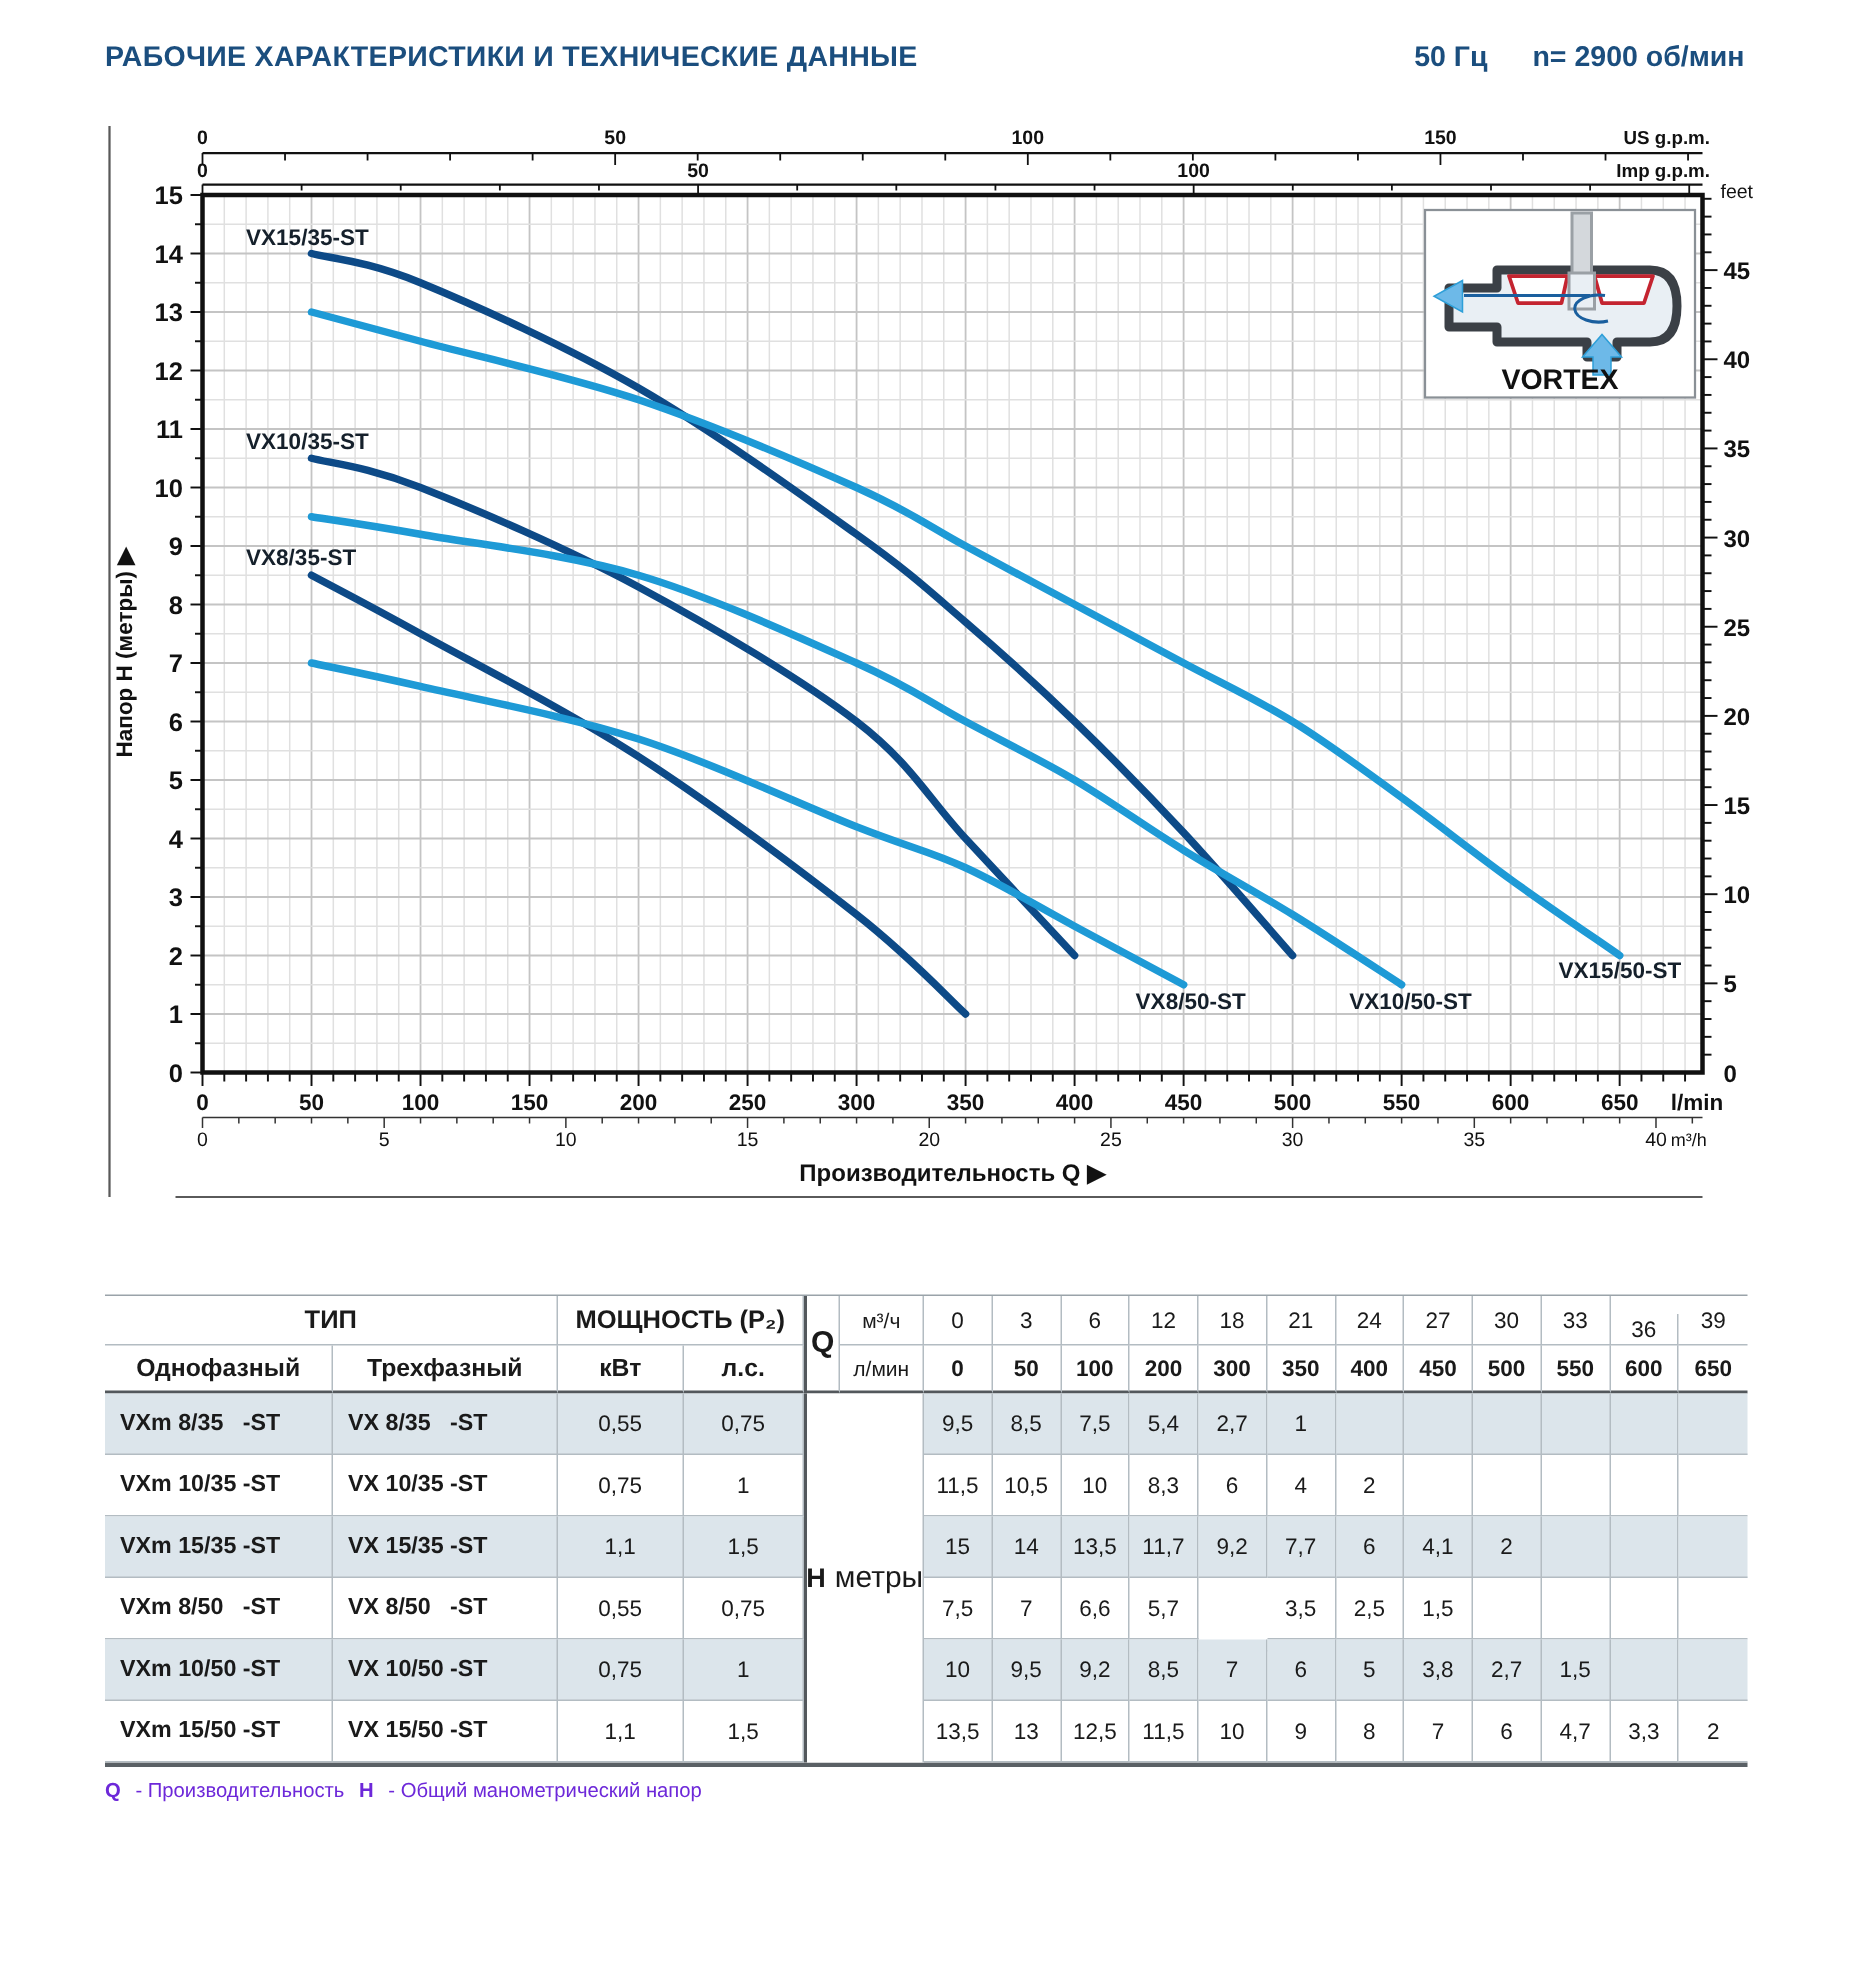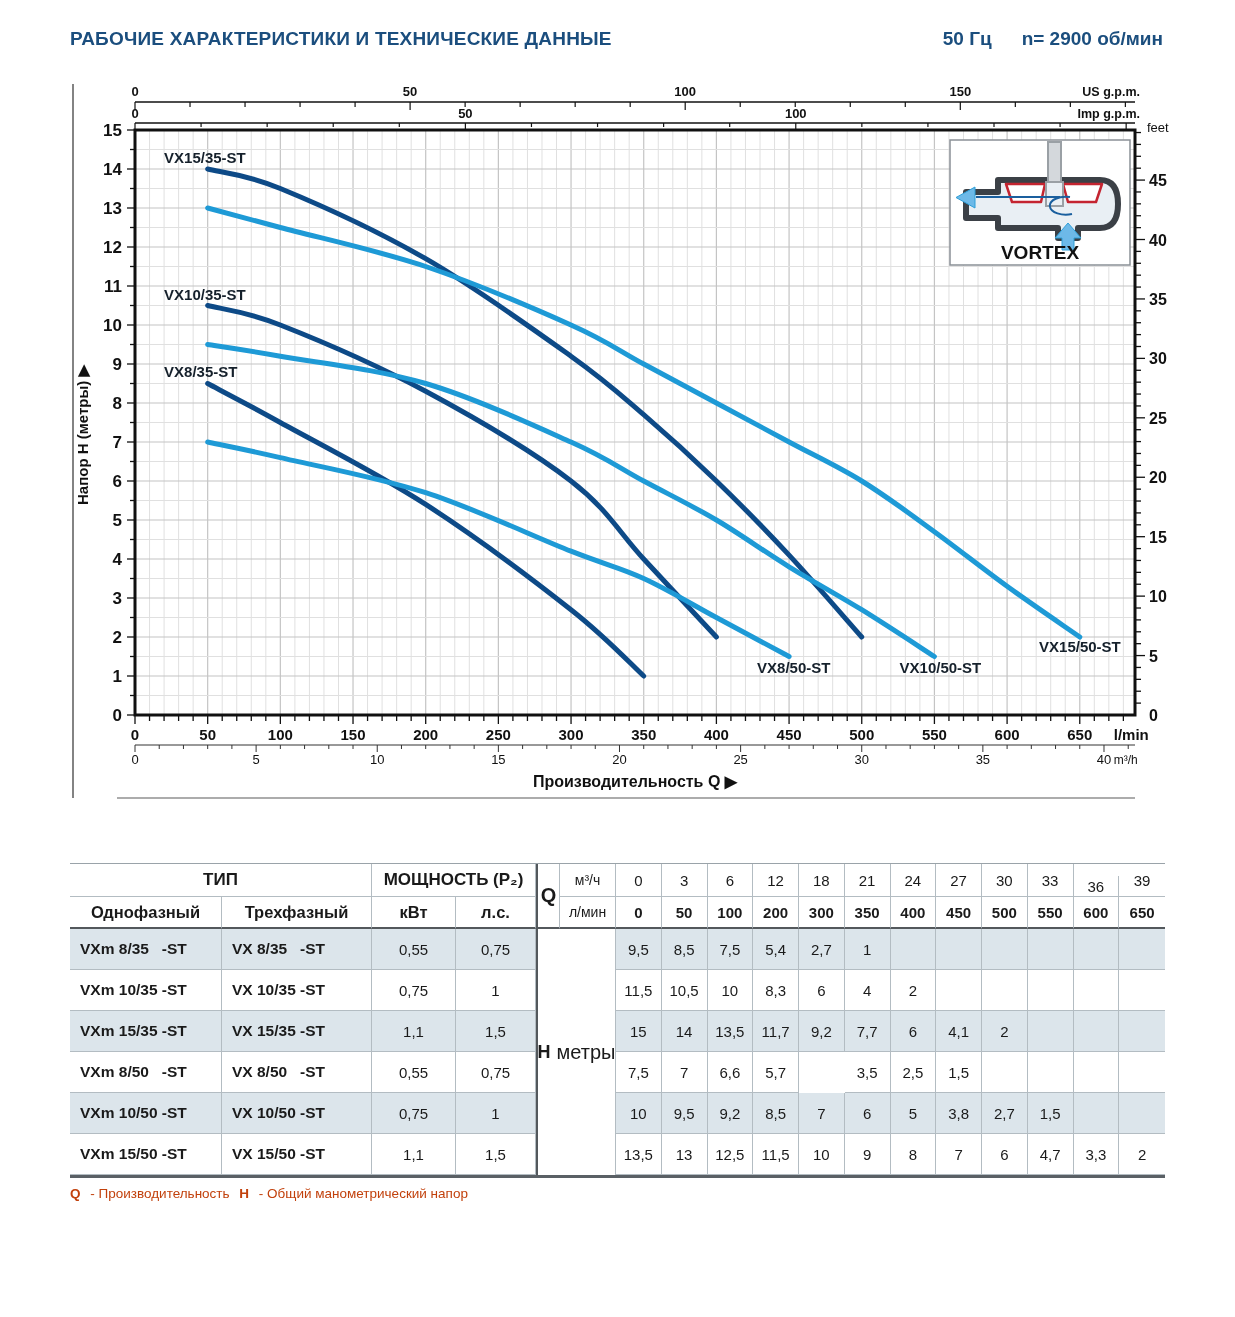--- a/index.html
+++ b/index.html
@@ -31,21 +31,21 @@
   .bold{font-weight:bold;}
   .type{justify-content:flex-start;padding-left:10px;font-weight:bold;font-size:15.5px;}
   .val{font-size:15px;}
   .shade{background:#dce5eb;}
   .hspan{display:flex;align-items:center;justify-content:center;gap:6px;background:#fff;
          box-sizing:border-box;border-left:2px solid #53585c;border-right:1px solid #b3bcc2;}
   .hspan .hl{font-weight:bold;font-size:18px;}
   .hspan .hu{font-size:20px;}
   
   .footnote{position:absolute;left:70px;top:1186px;width:1095px;display:flex;
-            justify-content:space-between;font-size:13.5px;color:#c2410c;}
+            justify-content:space-between;font-size:13.5px;color:#6d28d9;}
   .footnote b{font-weight:bold;}
   .fn-left span{margin-right:6px;}
 </style>
 </head>
 <body>
 
 <div class="page">
 
   <div class="titlebar">
     <div class="title">РАБОЧИЕ ХАРАКТЕРИСТИКИ И ТЕХНИЧЕСКИЕ ДАННЫЕ</div>

